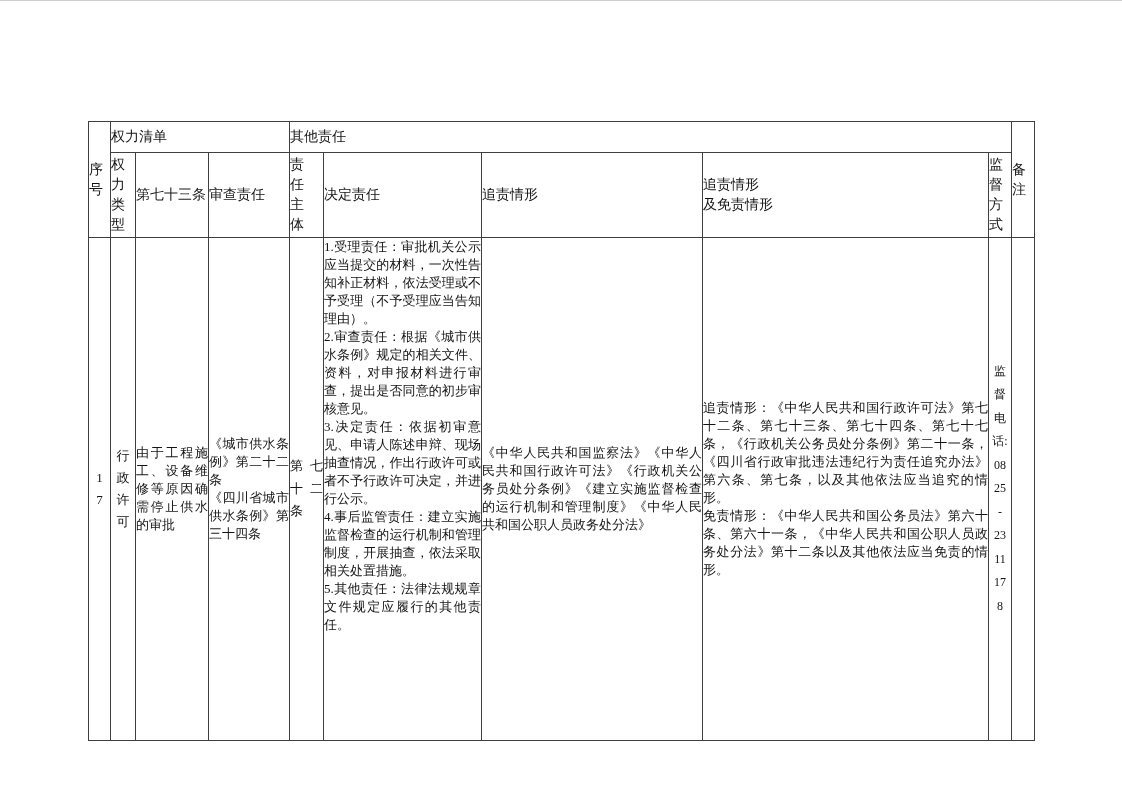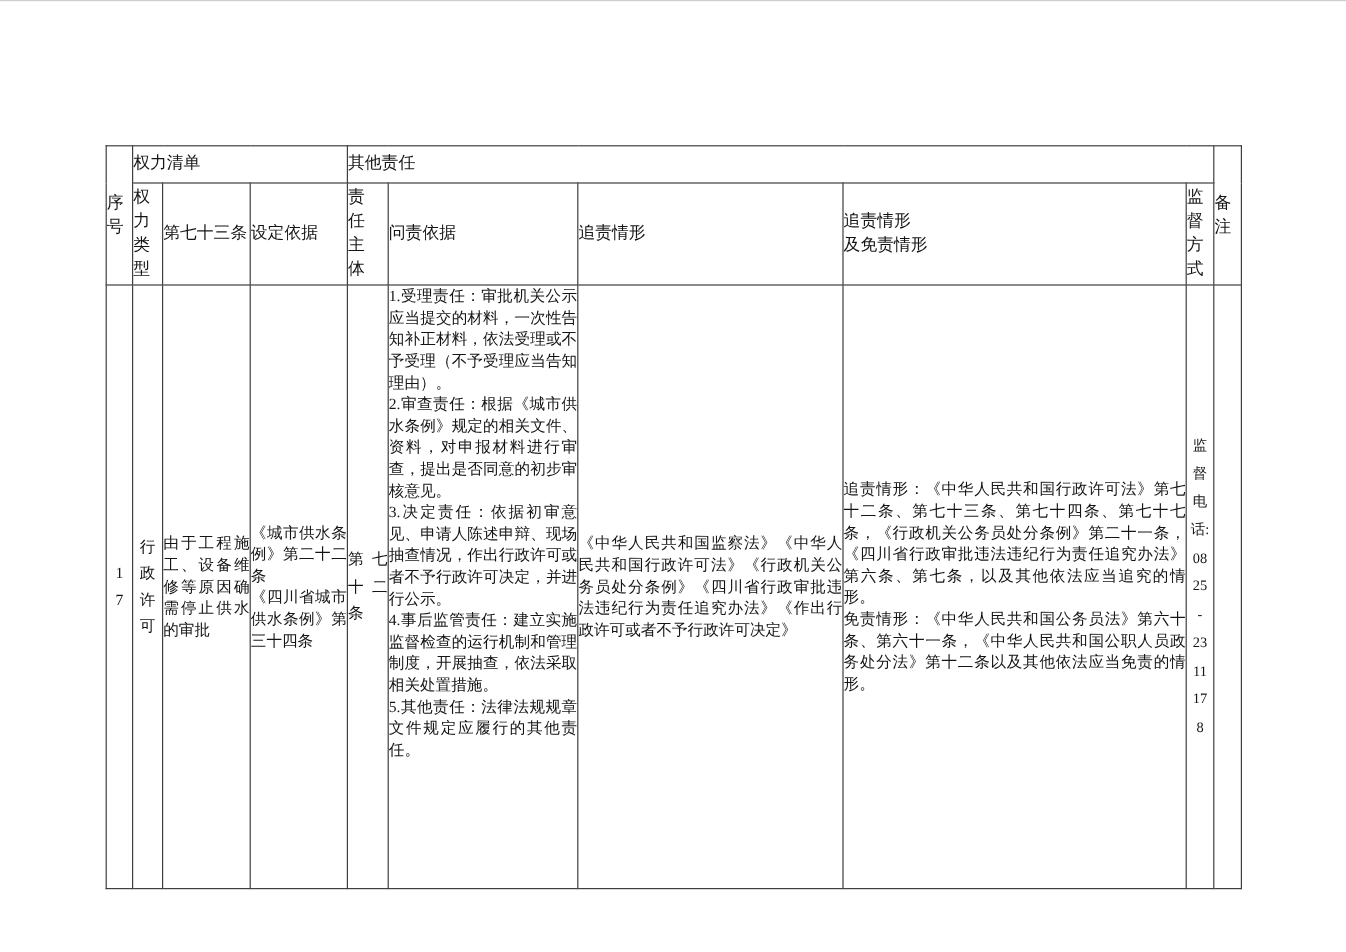--- a/index.html
+++ b/index.html
@@ -125,26 +125,26 @@
       <th class="hd v" rowspan="2">备
 注</th>
     </tr>
 
     <tr class="r2">
       <th class="hd v">权
 力
 类
 型</th>
       <th class="hd">第七十三条</th>
-      <th class="hd">设定依据</th>
+      <th class="hd">审查责任</th>
       <th class="hd v">责
 任
 主
 体</th>
-      <th class="hd">问责依据</th>
+      <th class="hd">决定责任</th>
       <th class="hd">追责情形</th>
       <th class="hd v">追责情形
 及免责情形</th>
       <th class="hd v">监
 督
 方
 式</th>
     </tr>
 
     <tr class="r3">
@@ -156,21 +156,21 @@
 可</td>
       <td class="power-name-cell body-text">由于工程施工、设备维修等原因确需停止供水的审批</td>
       <td class="legal-basis-cell body-text v">《城市供水条例》第二十二条
 《四川省城市供水条例》第三十四条</td>
       <td class="duty-subject-cell">第七十二条</td>
       <td class="duty-items-cell body-text v">1.受理责任：审批机关公示应当提交的材料，一次性告知补正材料，依法受理或不予受理（不予受理应当告知理由）。
 2.审查责任：根据《城市供水条例》规定的相关文件、资料，对申报材料进行审查，提出是否同意的初步审核意见。
 3.决定责任：依据初审意见、申请人陈述申辩、现场抽查情况，作出行政许可或者不予行政许可决定，并进行公示。
 4.事后监管责任：建立实施监督检查的运行机制和管理制度，开展抽查，依法采取相关处置措施。
 5.其他责任：法律法规规章文件规定应履行的其他责任。</td>
-      <td class="accountability-cell body-text">《中华人民共和国监察法》《中华人民共和国行政许可法》《行政机关公务员处分条例》《四川省行政审批违法违纪行为责任追究办法》《作出行政许可或者不予行政许可决定》</td>
+      <td class="accountability-cell body-text">《中华人民共和国监察法》《中华人民共和国行政许可法》《行政机关公务员处分条例》《建立实施监督检查的运行机制和管理制度》《中华人民共和国公职人员政务处分法》</td>
       <td class="pursuit-cell body-text v">追责情形：《中华人民共和国行政许可法》第七十二条、第七十三条、第七十四条、第七十七条，《行政机关公务员处分条例》第二十一条，《四川省行政审批违法违纪行为责任追究办法》第六条、第七条，以及其他依法应当追究的情形。
 免责情形：《中华人民共和国公务员法》第六十条、第六十一条，《中华人民共和国公职人员政务处分法》第十二条以及其他依法应当免责的情形。</td>
       <td class="supervision-cell v">监
 督
 电
 话:
 08
 25
 -
 23

